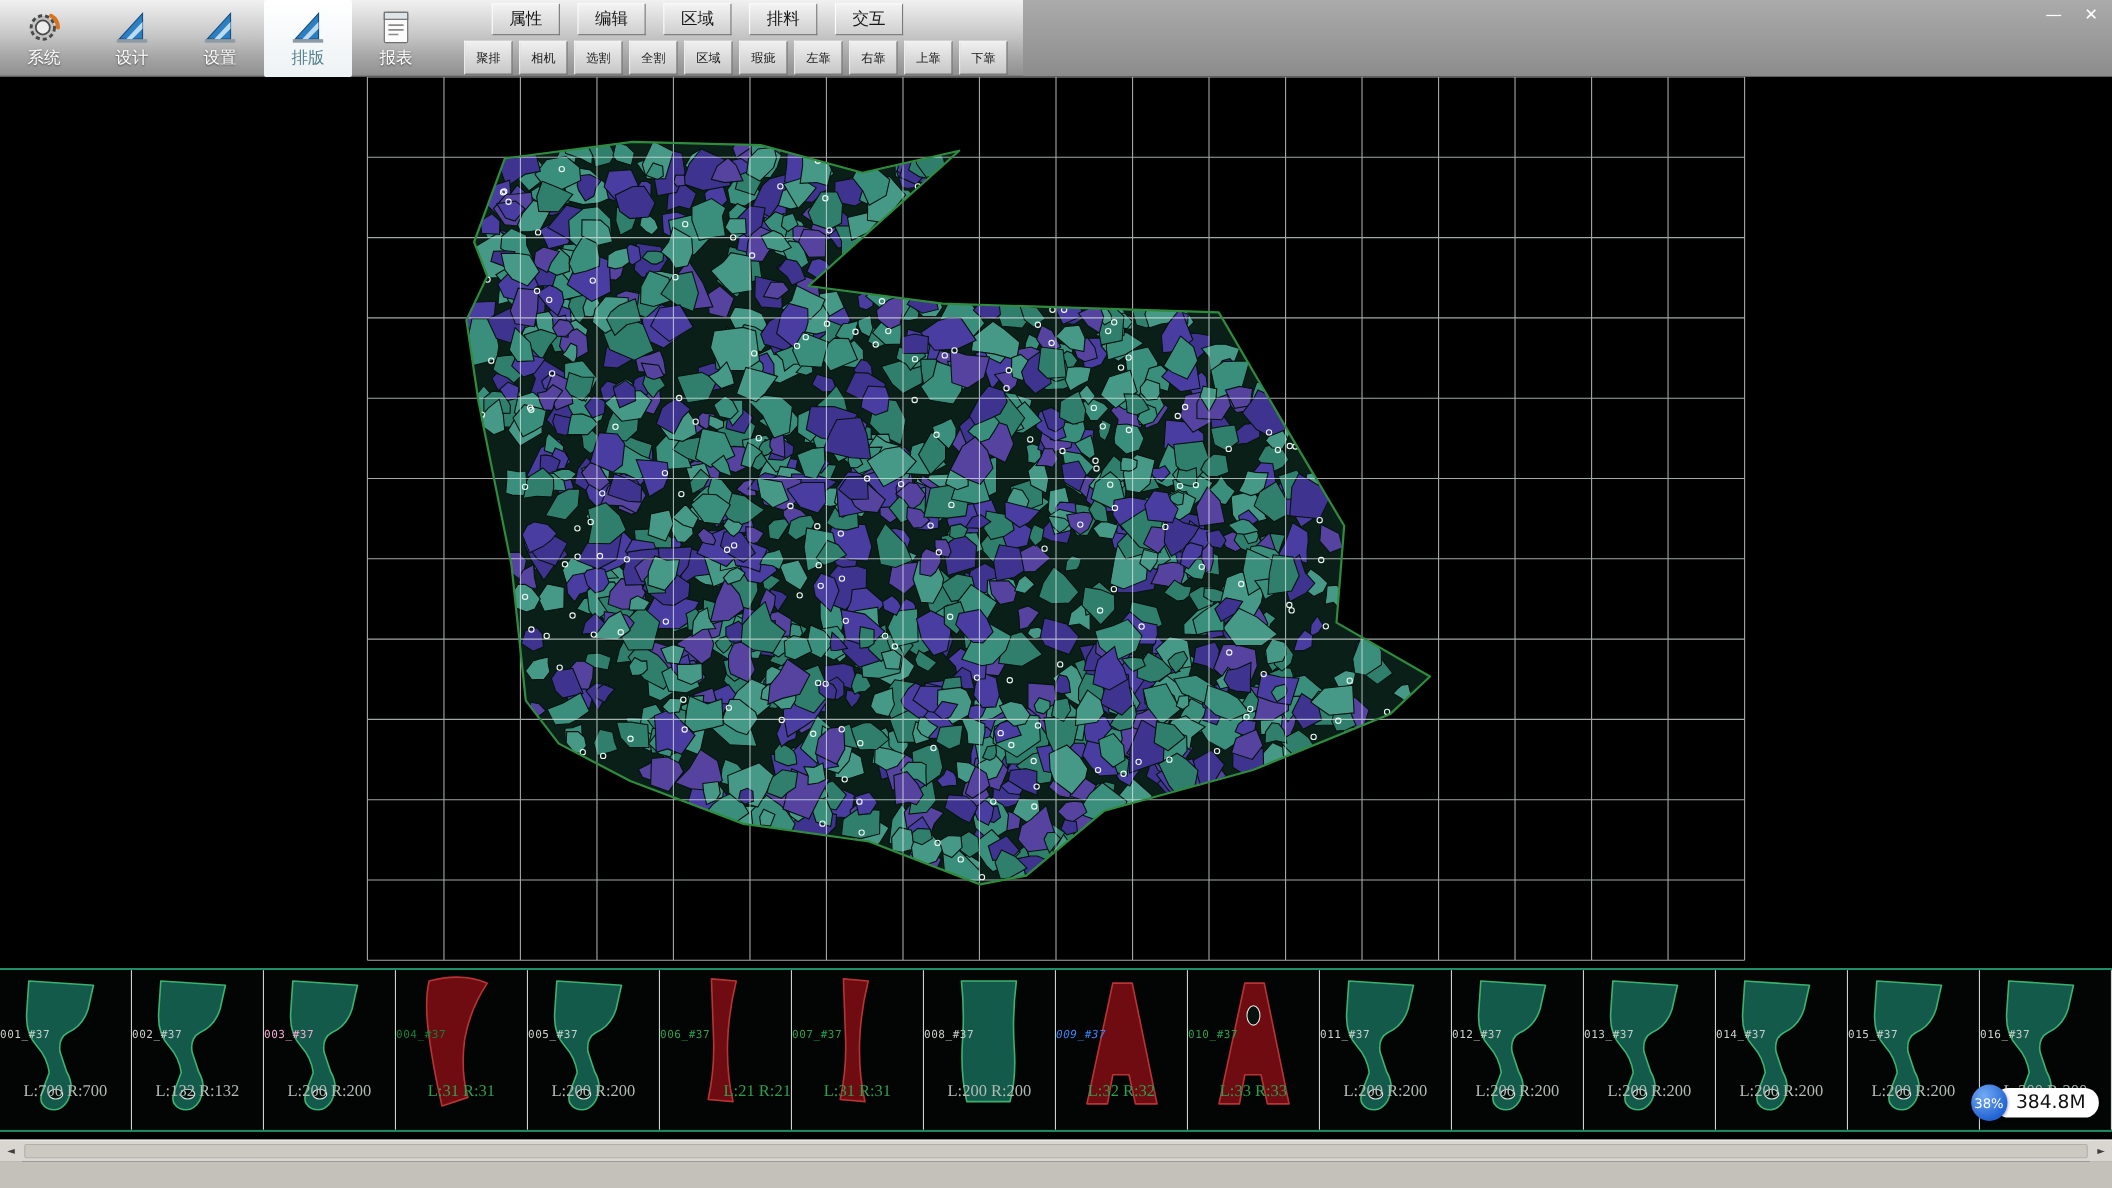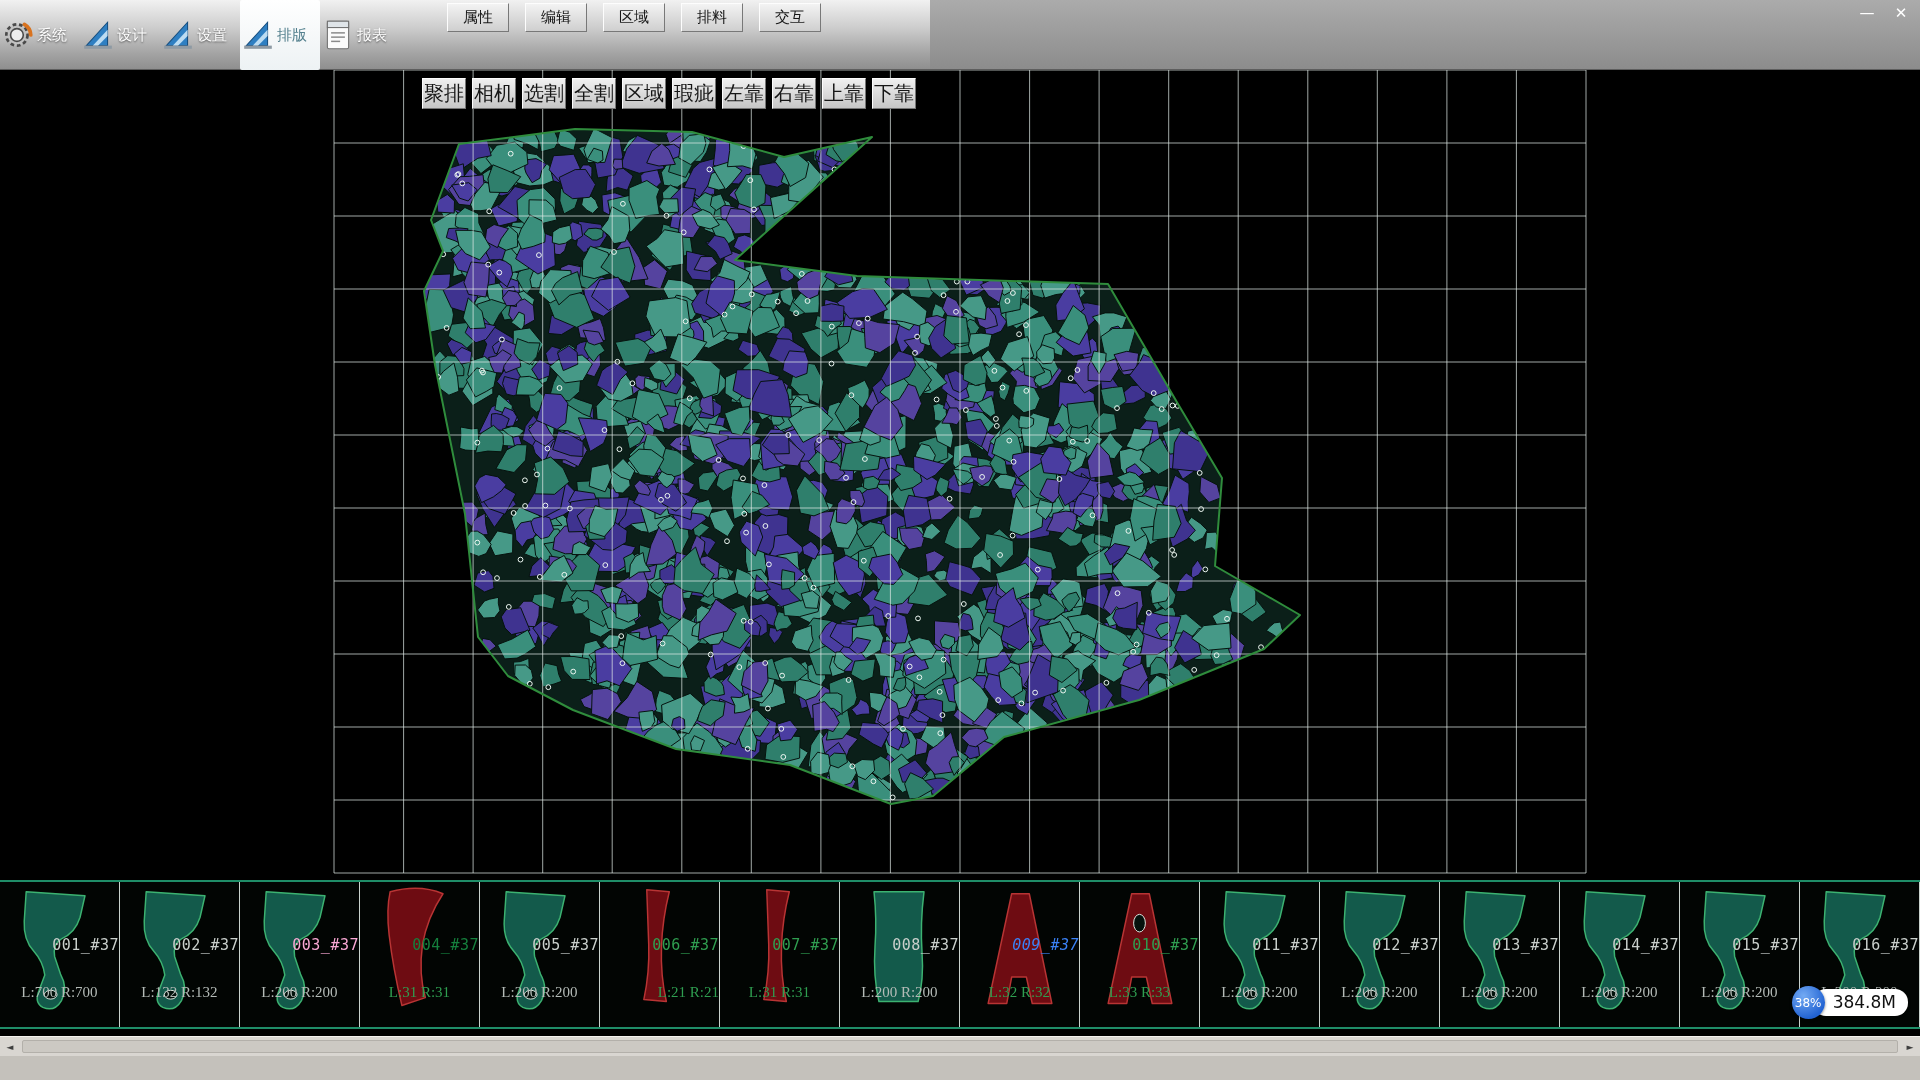--- a/index.html
+++ b/index.html
@@ -6,48 +6,48 @@
   html,body{width:1920px;height:1080px;overflow:hidden;background:#000;}
   .app{position:relative;width:1920px;height:1080px;font-family:"DejaVu Sans","Liberation Sans",sans-serif;}
 
   
   .titlebar{position:absolute;top:0;left:0;width:1920px;height:70px;
     background:linear-gradient(180deg,#f1f1f1 0%,#cdcdcd 40%,#a3a3a3 78%,#8f8f8f 100%);
     border-bottom:1px solid #5e5e5e;}
   .titlebar-right{position:absolute;top:0;left:930px;right:0;height:100%;
     background:linear-gradient(180deg,#ababab,#8c8c8c);}
   .navbar{position:absolute;top:0;left:0;height:70px;display:flex;z-index:3;}
-  .navbtn{width:80px;height:70px;border:none;background:transparent;display:flex;flex-direction:row;
-    align-items:center;justify-content:flex-start;gap:1px;cursor:pointer;font-family:inherit;}
+  .navbtn{width:80px;height:70px;border:none;background:transparent;display:flex;flex-direction:column;
+    align-items:center;justify-content:center;gap:1px;cursor:pointer;font-family:inherit;}
   .navbtn svg{width:36px;height:34px;display:block;}
   .navlabel{font-size:15px;color:#fff;text-shadow:0 1px 2px rgba(0,0,0,.55);}
   .navbtn.selected{background:linear-gradient(180deg,#ffffff,#edf2f4);border-radius:2px;}
   .navbtn.selected .navlabel{color:#54808e;text-shadow:none;}
   .menurow{position:absolute;top:3px;left:447px;display:flex;gap:16px;z-index:3;}
   .menubtn{width:62px;height:29px;font-size:15px;color:#161616;font-family:inherit;
     background:linear-gradient(180deg,#f3f3f3,#cfcfcf);
     border:1px solid;border-color:#fdfdfd #787878 #787878 #fdfdfd;cursor:pointer;}
   .toolrow{position:absolute;top:37px;left:422px;display:flex;gap:6px;z-index:3;}
-  .toolbtn{width:44px;height:31px;font-size:20px;color:#161616;font-family:inherit;
+  .toolbtn{width:44px;height:31px;font-size:11px;color:#161616;font-family:inherit;
     background:linear-gradient(180deg,#f0f0f0,#c6c6c6);
-    border:1px solid;border-color:#fdfdfd #767676 #767676 #fdfdfd;cursor:pointer;margin-top:41px;}
+    border:1px solid;border-color:#fdfdfd #767676 #767676 #fdfdfd;cursor:pointer;}
   .winctrl{position:absolute;top:2px;right:6px;display:flex;gap:8px;z-index:6;}
   .winbtn{width:26px;height:22px;background:transparent;border:none;color:#fff;font-size:15px;cursor:pointer;font-family:inherit;}
 
   
   .canvas{position:absolute;top:70px;left:0;width:1920px;height:810px;background:#000;}
   .canvas svg{display:block;}
 
   
   .strip{position:absolute;top:880px;left:0;width:1920px;height:149px;background:#020503;
     border-top:2px solid #1f8e68;border-bottom:2px solid #1f8e68;display:flex;}
   .thumb{position:relative;width:120px;height:100%;border-right:1px solid #c9d2cd;cursor:pointer;background:#020503;}
   .thumb svg{position:absolute;inset:0;width:100%;height:100%;}
-  .thumb-label{position:absolute;top:54px;left:0;width:100%;text-align:right;
-    font-family:"DejaVu Sans Mono","Liberation Mono",monospace;font-size:15px;letter-spacing:.5px;}
+  .thumb-label{position:absolute;top:54px;left:0;width:100%;text-align:left;
+    font-family:"DejaVu Sans Mono","Liberation Mono",monospace;font-size:10px;letter-spacing:.5px;}
   .thumb-counts{position:absolute;top:102px;left:0;width:100%;text-align:center;
     font-family:Liberation Serif, serif;font-size:15px;}
 
   
   .membadge{position:absolute;top:986px;right:12px;display:flex;align-items:center;z-index:8;}
   .badge-circle{width:33px;height:33px;border-radius:50%;
     background:radial-gradient(circle at 35% 30%,#73aaf3,#2263d3 72%);
     color:#fff;font-size:12px;display:flex;align-items:center;justify-content:center;z-index:2;
     box-shadow:0 1px 3px rgba(0,0,0,.5);}
   .badge-pill{margin-left:-12px;height:27px;line-height:27px;background:#fff;border-radius:13px;

